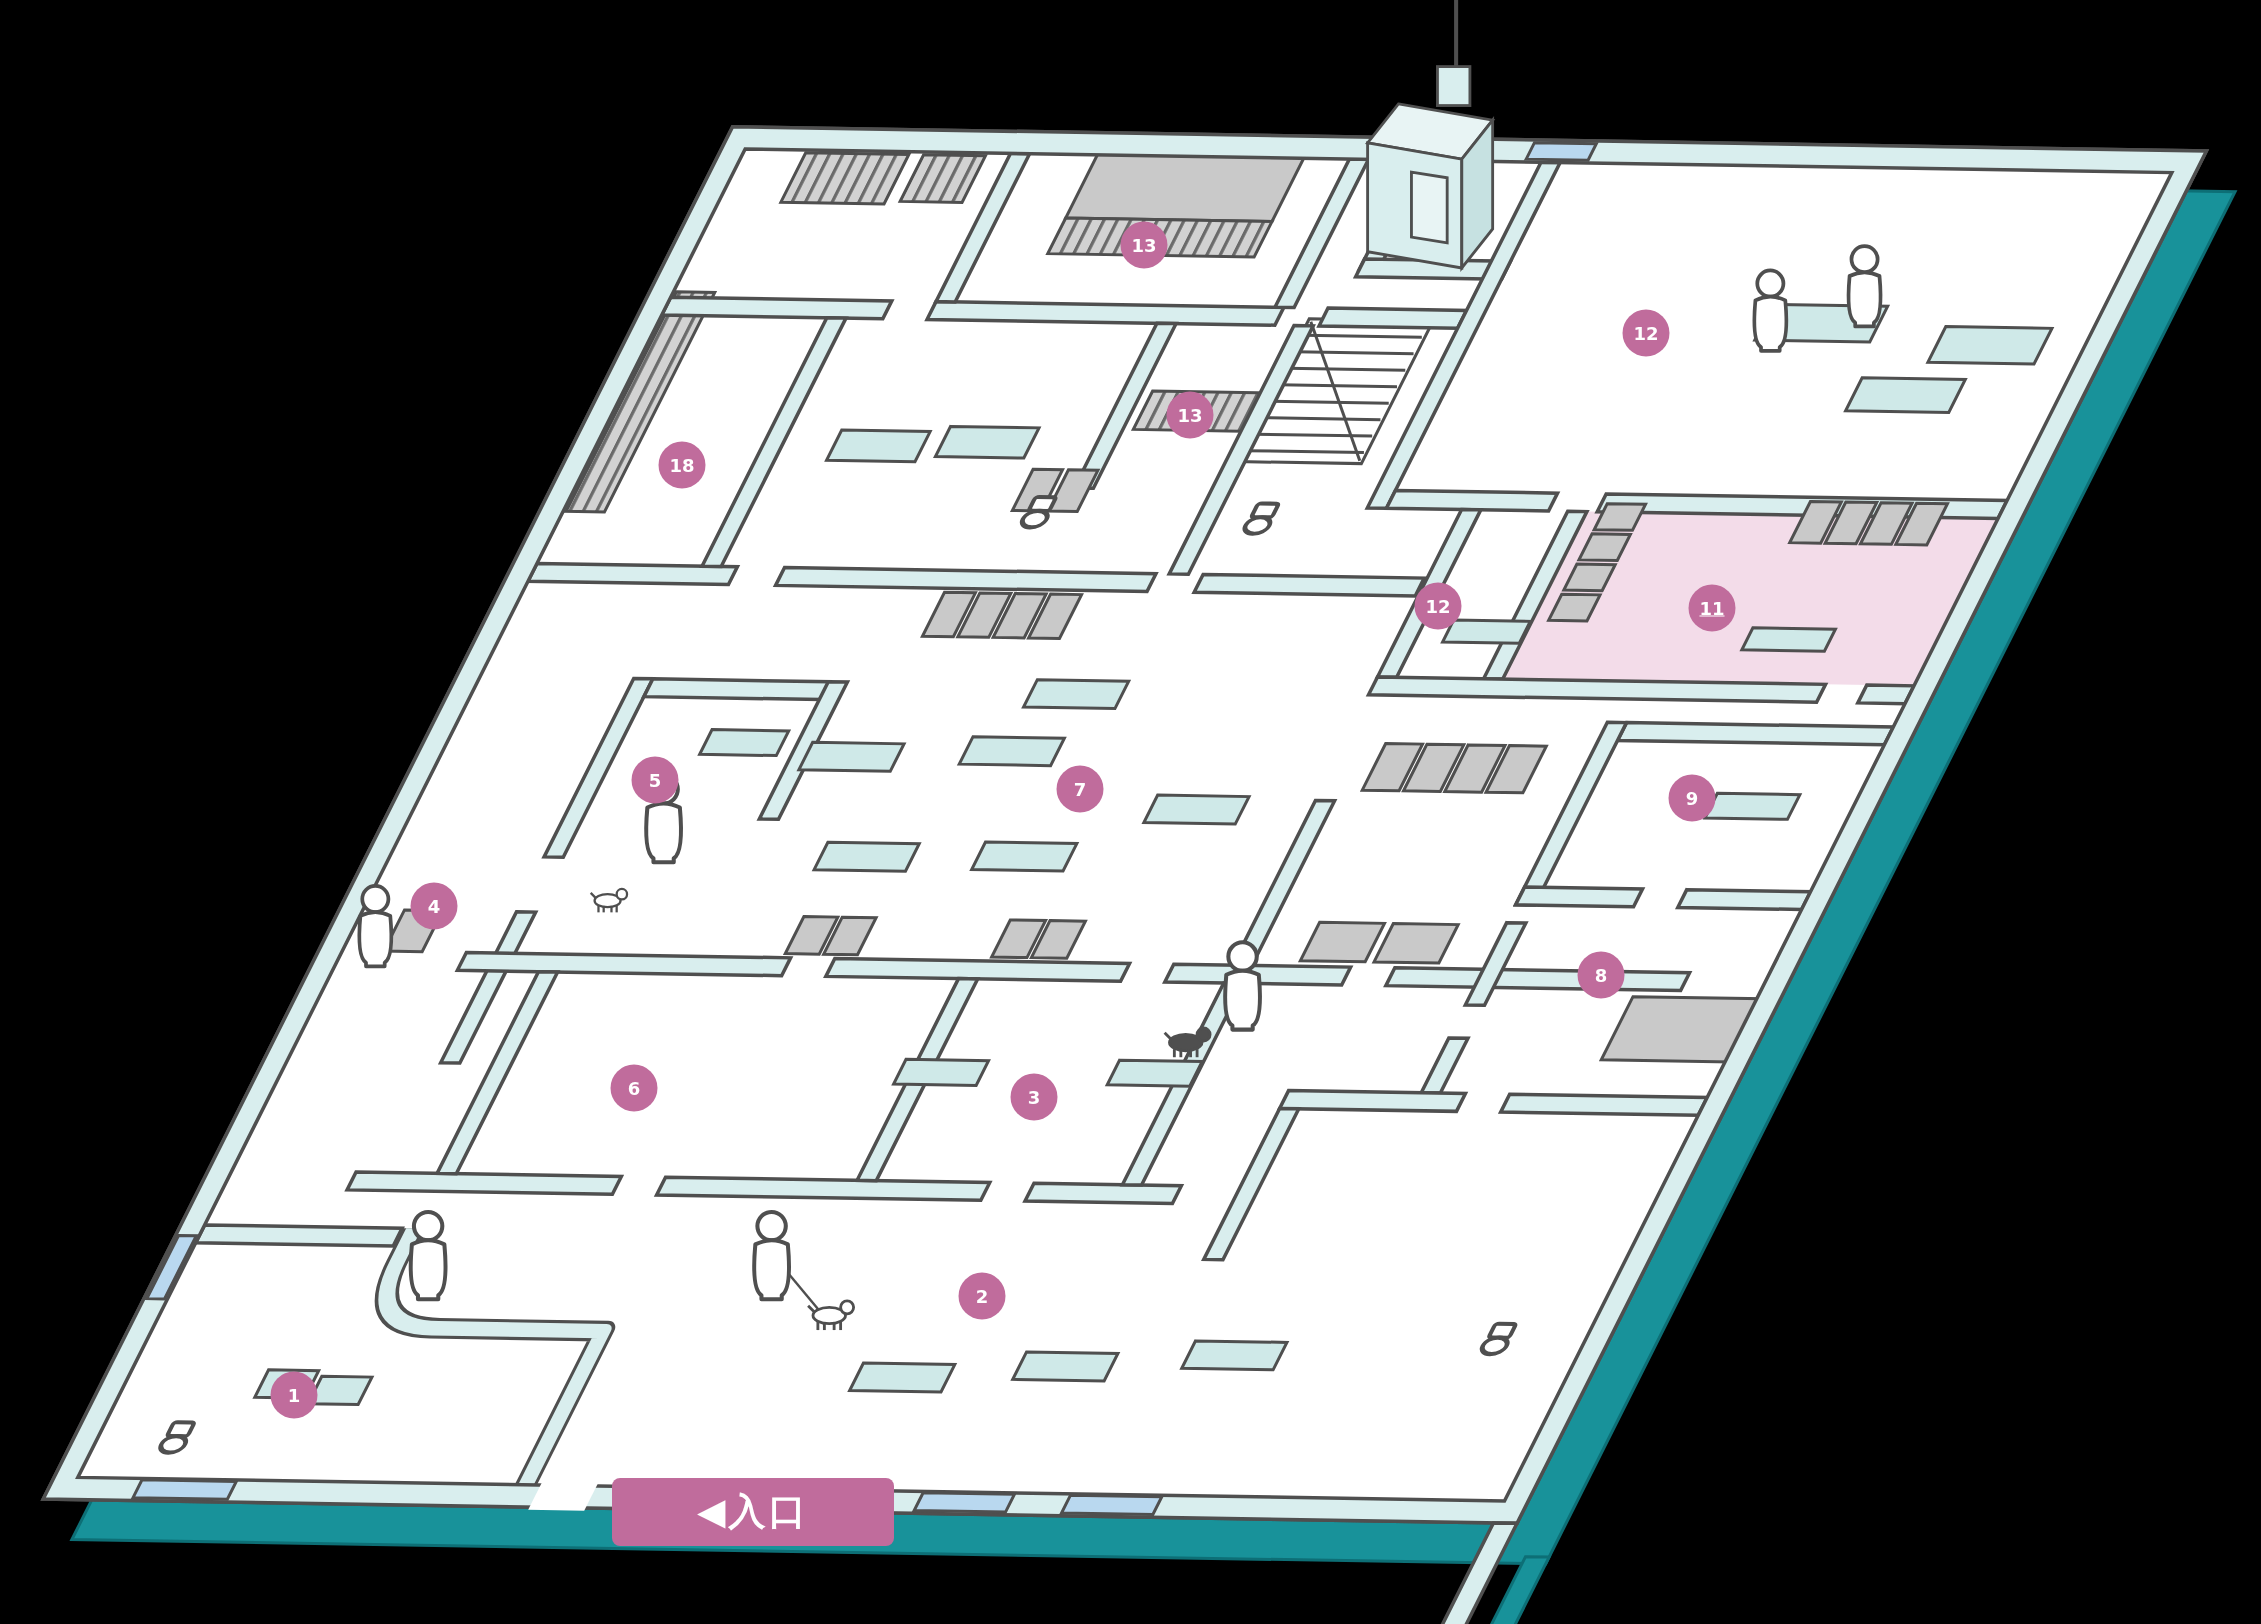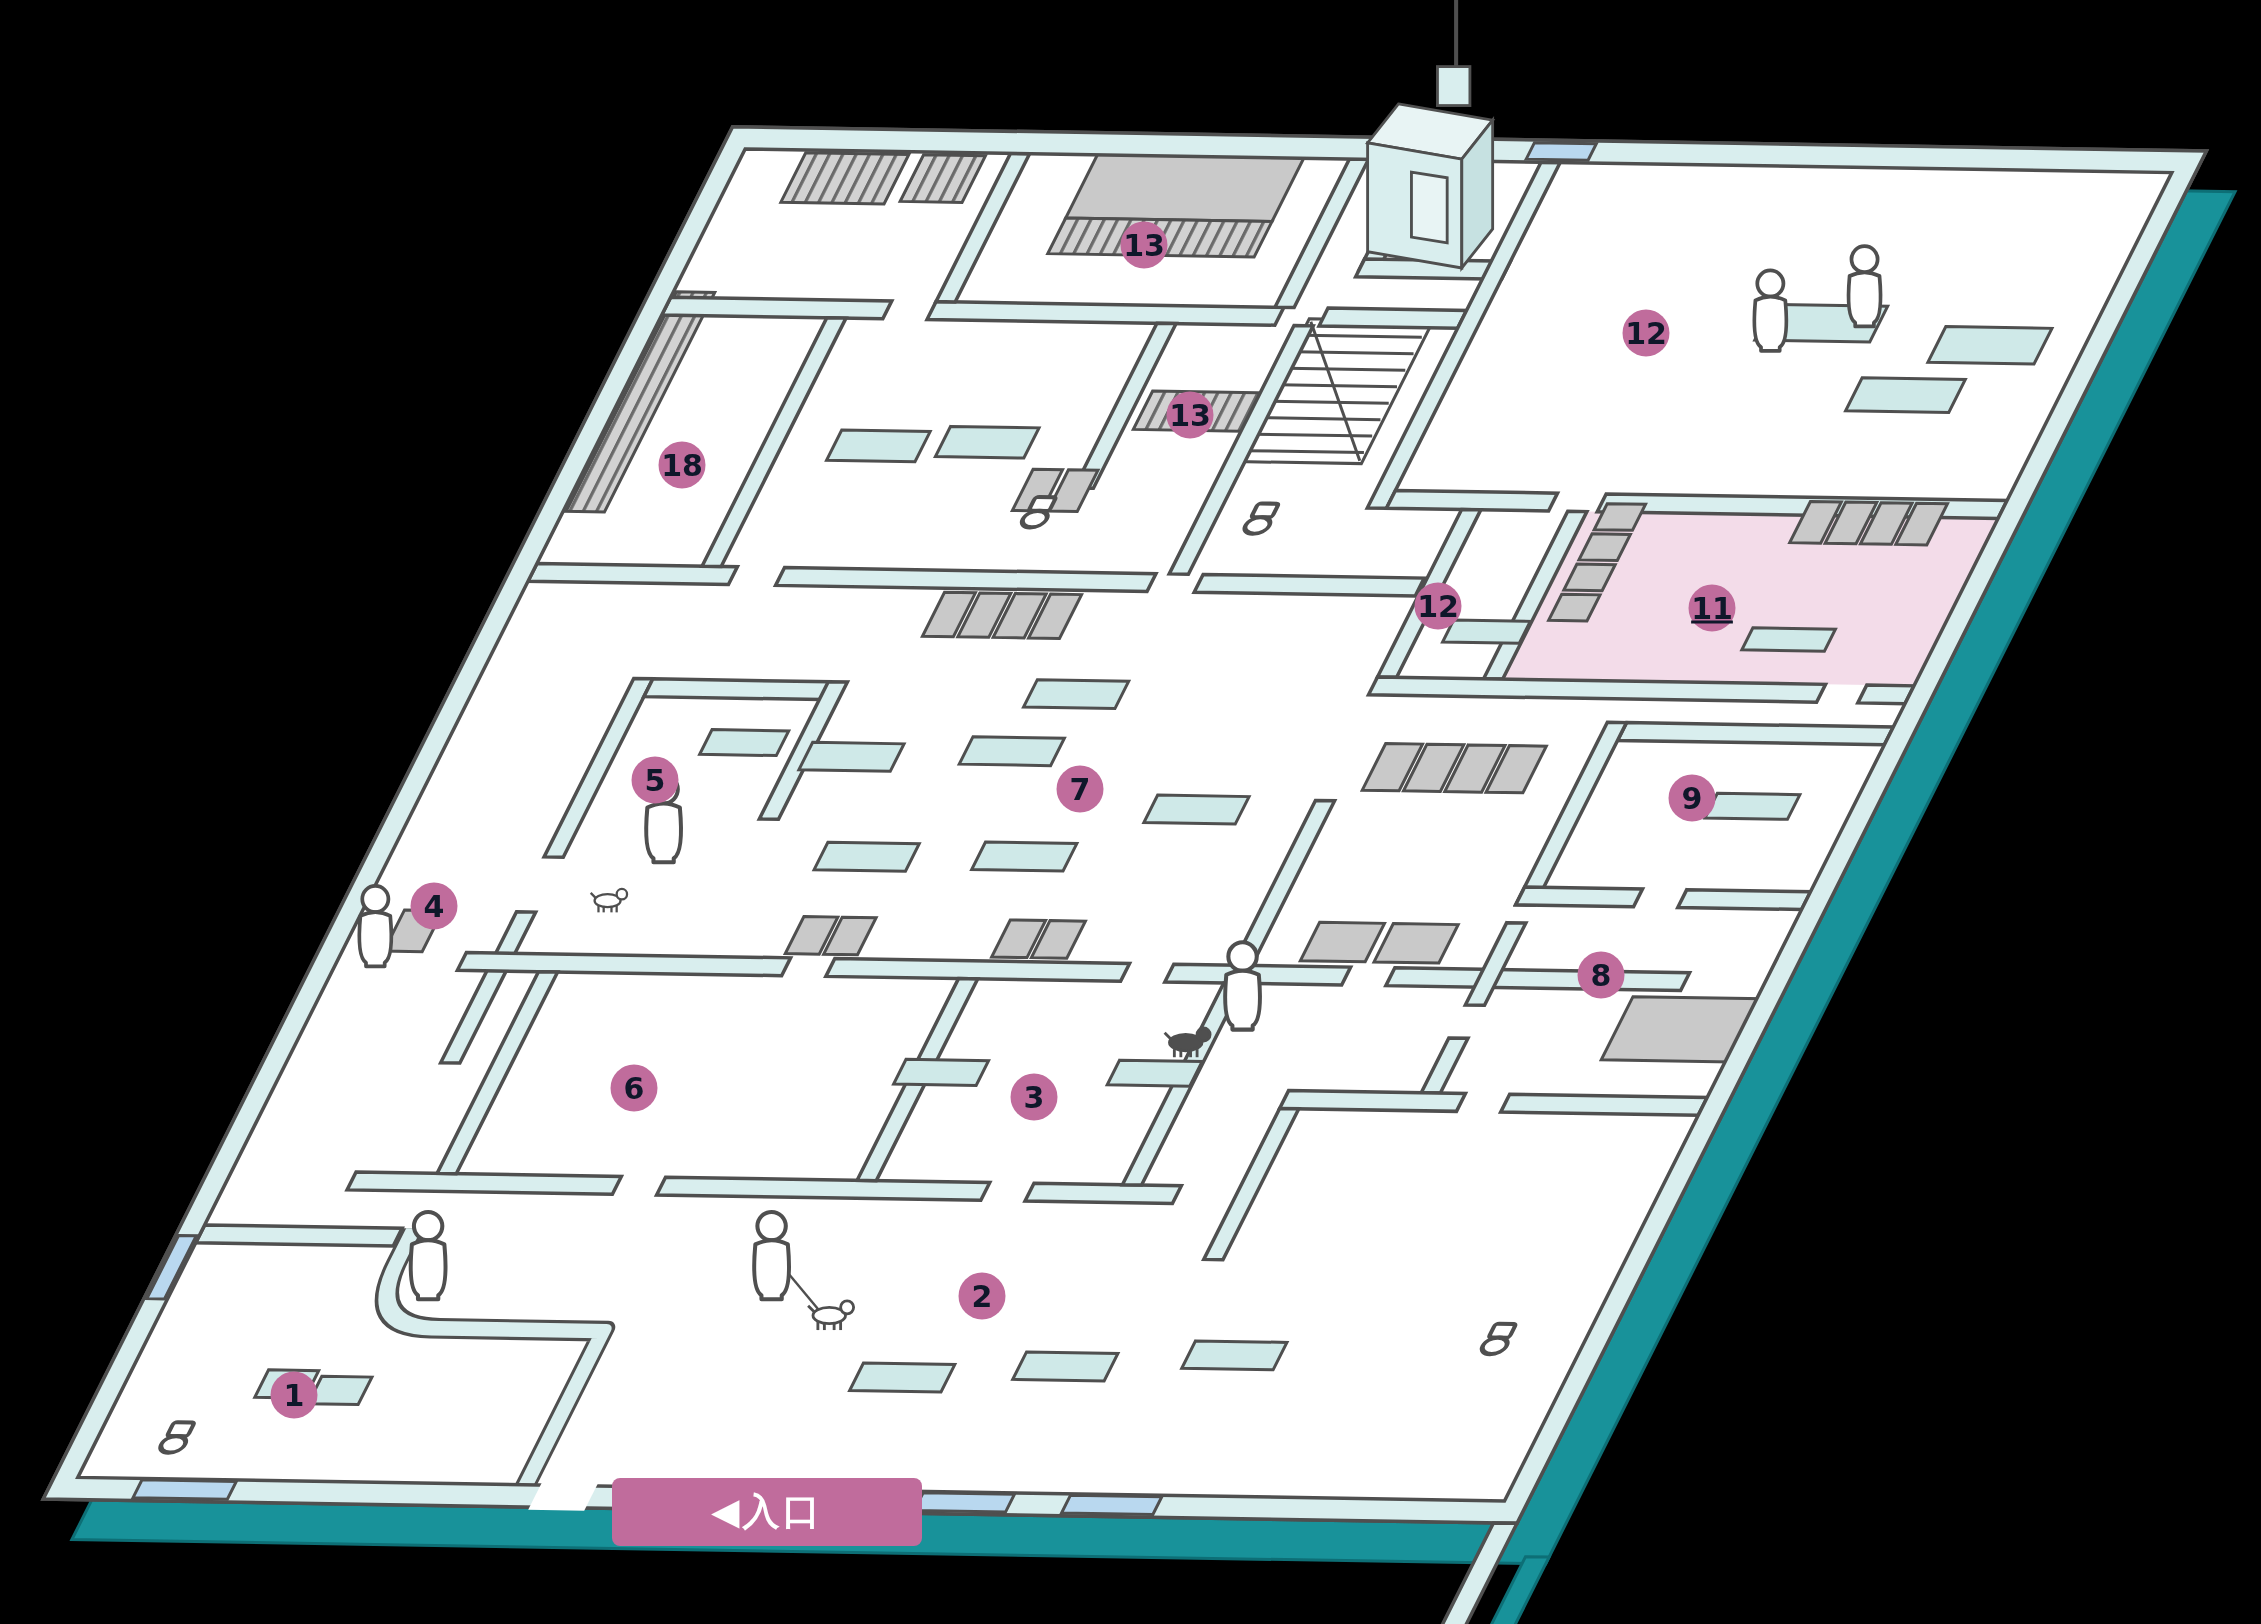--- a/index.html
+++ b/index.html
@@ -23,23 +23,23 @@
   .window{fill:var(--window-blue);stroke:var(--wall-outline);stroke-width:3;vector-effect:non-scaling-stroke;}
   .thin{fill:none;stroke:var(--wall-outline);stroke-width:3;vector-effect:non-scaling-stroke;}
   .fixture{fill:#fff;stroke:var(--wall-outline);stroke-width:3;vector-effect:non-scaling-stroke;}
   .person{fill:#fff;stroke:var(--wall-outline);stroke-width:4;stroke-linejoin:round;}
   .dog{fill:#fff;stroke:var(--wall-outline);stroke-width:3.5;stroke-linejoin:round;}
   .dog-dark{fill:#4f4f4f;stroke:#4f4f4f;stroke-width:3.5;stroke-linejoin:round;}
   .tower-top{fill:#e8f4f4;stroke:var(--wall-outline);stroke-width:3.5;}
   .tower-front{fill:var(--wall-fill);stroke:var(--wall-outline);stroke-width:3.5;}
   .tower-side{fill:#c6e1e1;stroke:var(--wall-outline);stroke-width:3.5;}
   .marker{position:absolute;width:47px;height:47px;transform:translate(-50%,-50%);
-          border-radius:50%;background:var(--marker-pink);color:#0f172a;
-          font-weight:bold;font-size:30px;display:flex;align-items:center;justify-content:center;}
-  .entrance-label{position:absolute;left:612px;top:1478px;width:310px;height:68px;
+          border-radius:50%;background:var(--marker-pink);color:#ffffff;
+          font-weight:bold;font-size:18px;display:flex;align-items:center;justify-content:center;}
+  .entrance-label{position:absolute;left:612px;top:1478px;width:282px;height:68px;
           background:var(--entrance-pink);color:#fff;border-radius:8.1px;
           font-weight:bold;font-size:37px;letter-spacing:3.2px;
           display:flex;align-items:center;justify-content:center;}
 </style>
 </head>
 <body>
 
 <div class="stage">
 
 <svg width="2261" height="1624" viewBox="0 0 2784 2000">

